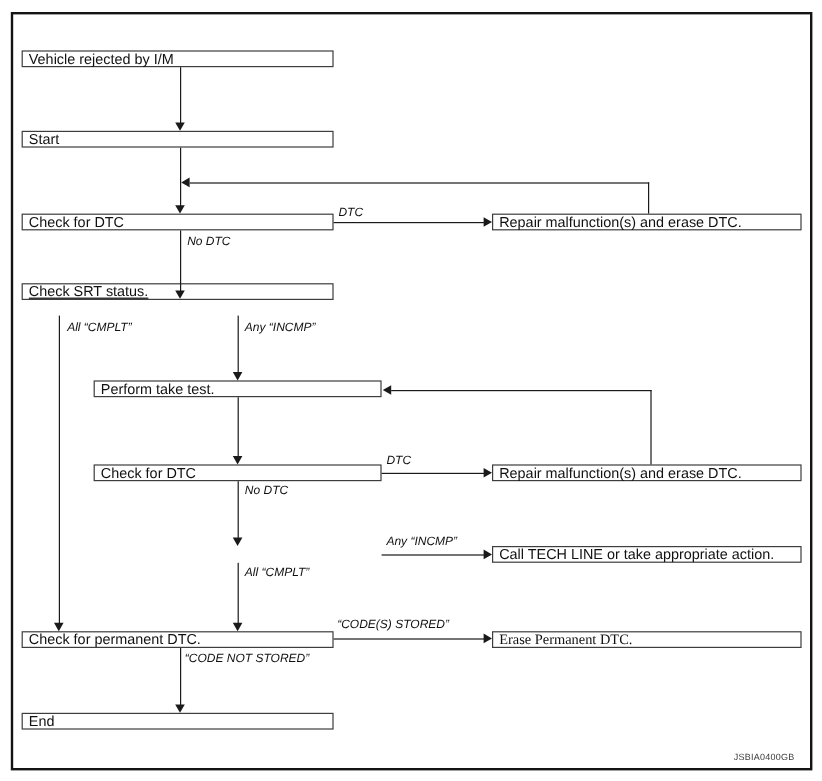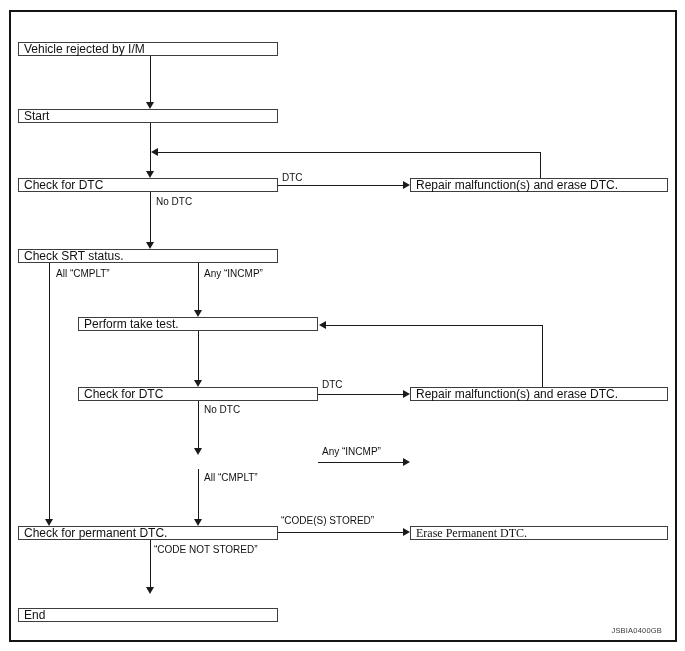--- a/index.html
+++ b/index.html
@@ -20,42 +20,43 @@
   }
   .col-left{left:18px;width:260px;}
   .col-mid{left:78px;width:240px;}
   .col-right{left:410px;width:258px;}
   .vline{position:absolute;width:1px;background:var(--line);}
   .hline{position:absolute;height:1px;background:var(--line);}
   .arrow{position:absolute;width:0;height:0;}
   .arrow.down{border-left:4px solid transparent;border-right:4px solid transparent;border-top:7px solid var(--line);}
   .arrow.right{border-top:4px solid transparent;border-bottom:4px solid transparent;border-left:7px solid var(--line);}
   .arrow.left{border-top:4px solid transparent;border-bottom:4px solid transparent;border-right:7px solid var(--line);}
-  .elabel{position:absolute;font-size:10px;color:var(--text);white-space:nowrap;}
+  .elabel{position:absolute;font-size:10px;color:var(--text);white-space:nowrap;font-style:italic;}
   .figcode{position:absolute;right:23px;top:626px;font-size:7.5px;letter-spacing:.2px;color:#3a3a3a;}
 </style>
 </head>
 <body>
 
 <div class="stage">
 
   <div class="frame"></div>
 
   <div class="node col-left" style="top:42px;">Vehicle rejected by I/M</div>
   <div class="node col-left" style="top:109px;">Start</div>
   <div class="node col-left" style="top:178px;">Check for DTC</div>
-  <div class="node col-left" style="top:249px;">Check SRT status.</div>
+  <div class="node col-left" style="top:236px;text-decoration:underline;">Check SRT status.</div>
   <div class="node col-left" style="top:526px;">Check for permanent DTC.</div>
-  <div class="node col-left" style="top:608px;">End</div>
+  <div class="node col-left" style="top:594px;">End</div>
 
   <div class="node col-mid" style="top:317px;">Perform take test.</div>
   <div class="node col-mid" style="top:387px;">Check for DTC</div>
 
   <div class="node col-right" style="top:178px;">Repair malfunction(s) and erase DTC.</div>
   <div class="node col-right" style="top:387px;">Repair malfunction(s) and erase DTC.</div>
+  <div class="node col-right" style="top:455px;">Call TECH LINE or take appropriate action.</div>
   <div class="node col-right" style="top:526px;font-family:Liberation Serif, serif;">Erase Permanent DTC.</div>
 
   <div class="vline" style="left:150px;top:56px;height:47px;"></div>
   <div class="vline" style="left:150px;top:123px;height:49px;"></div>
   <div class="vline" style="left:150px;top:192px;height:51px;"></div>
   <div class="vline" style="left:49px;top:263px;height:257px;"></div>
   <div class="vline" style="left:198px;top:263px;height:48px;"></div>
   <div class="vline" style="left:198px;top:331px;height:50px;"></div>
   <div class="vline" style="left:198px;top:401px;height:48px;"></div>
   <div class="vline" style="left:198px;top:469px;height:51px;"></div>

